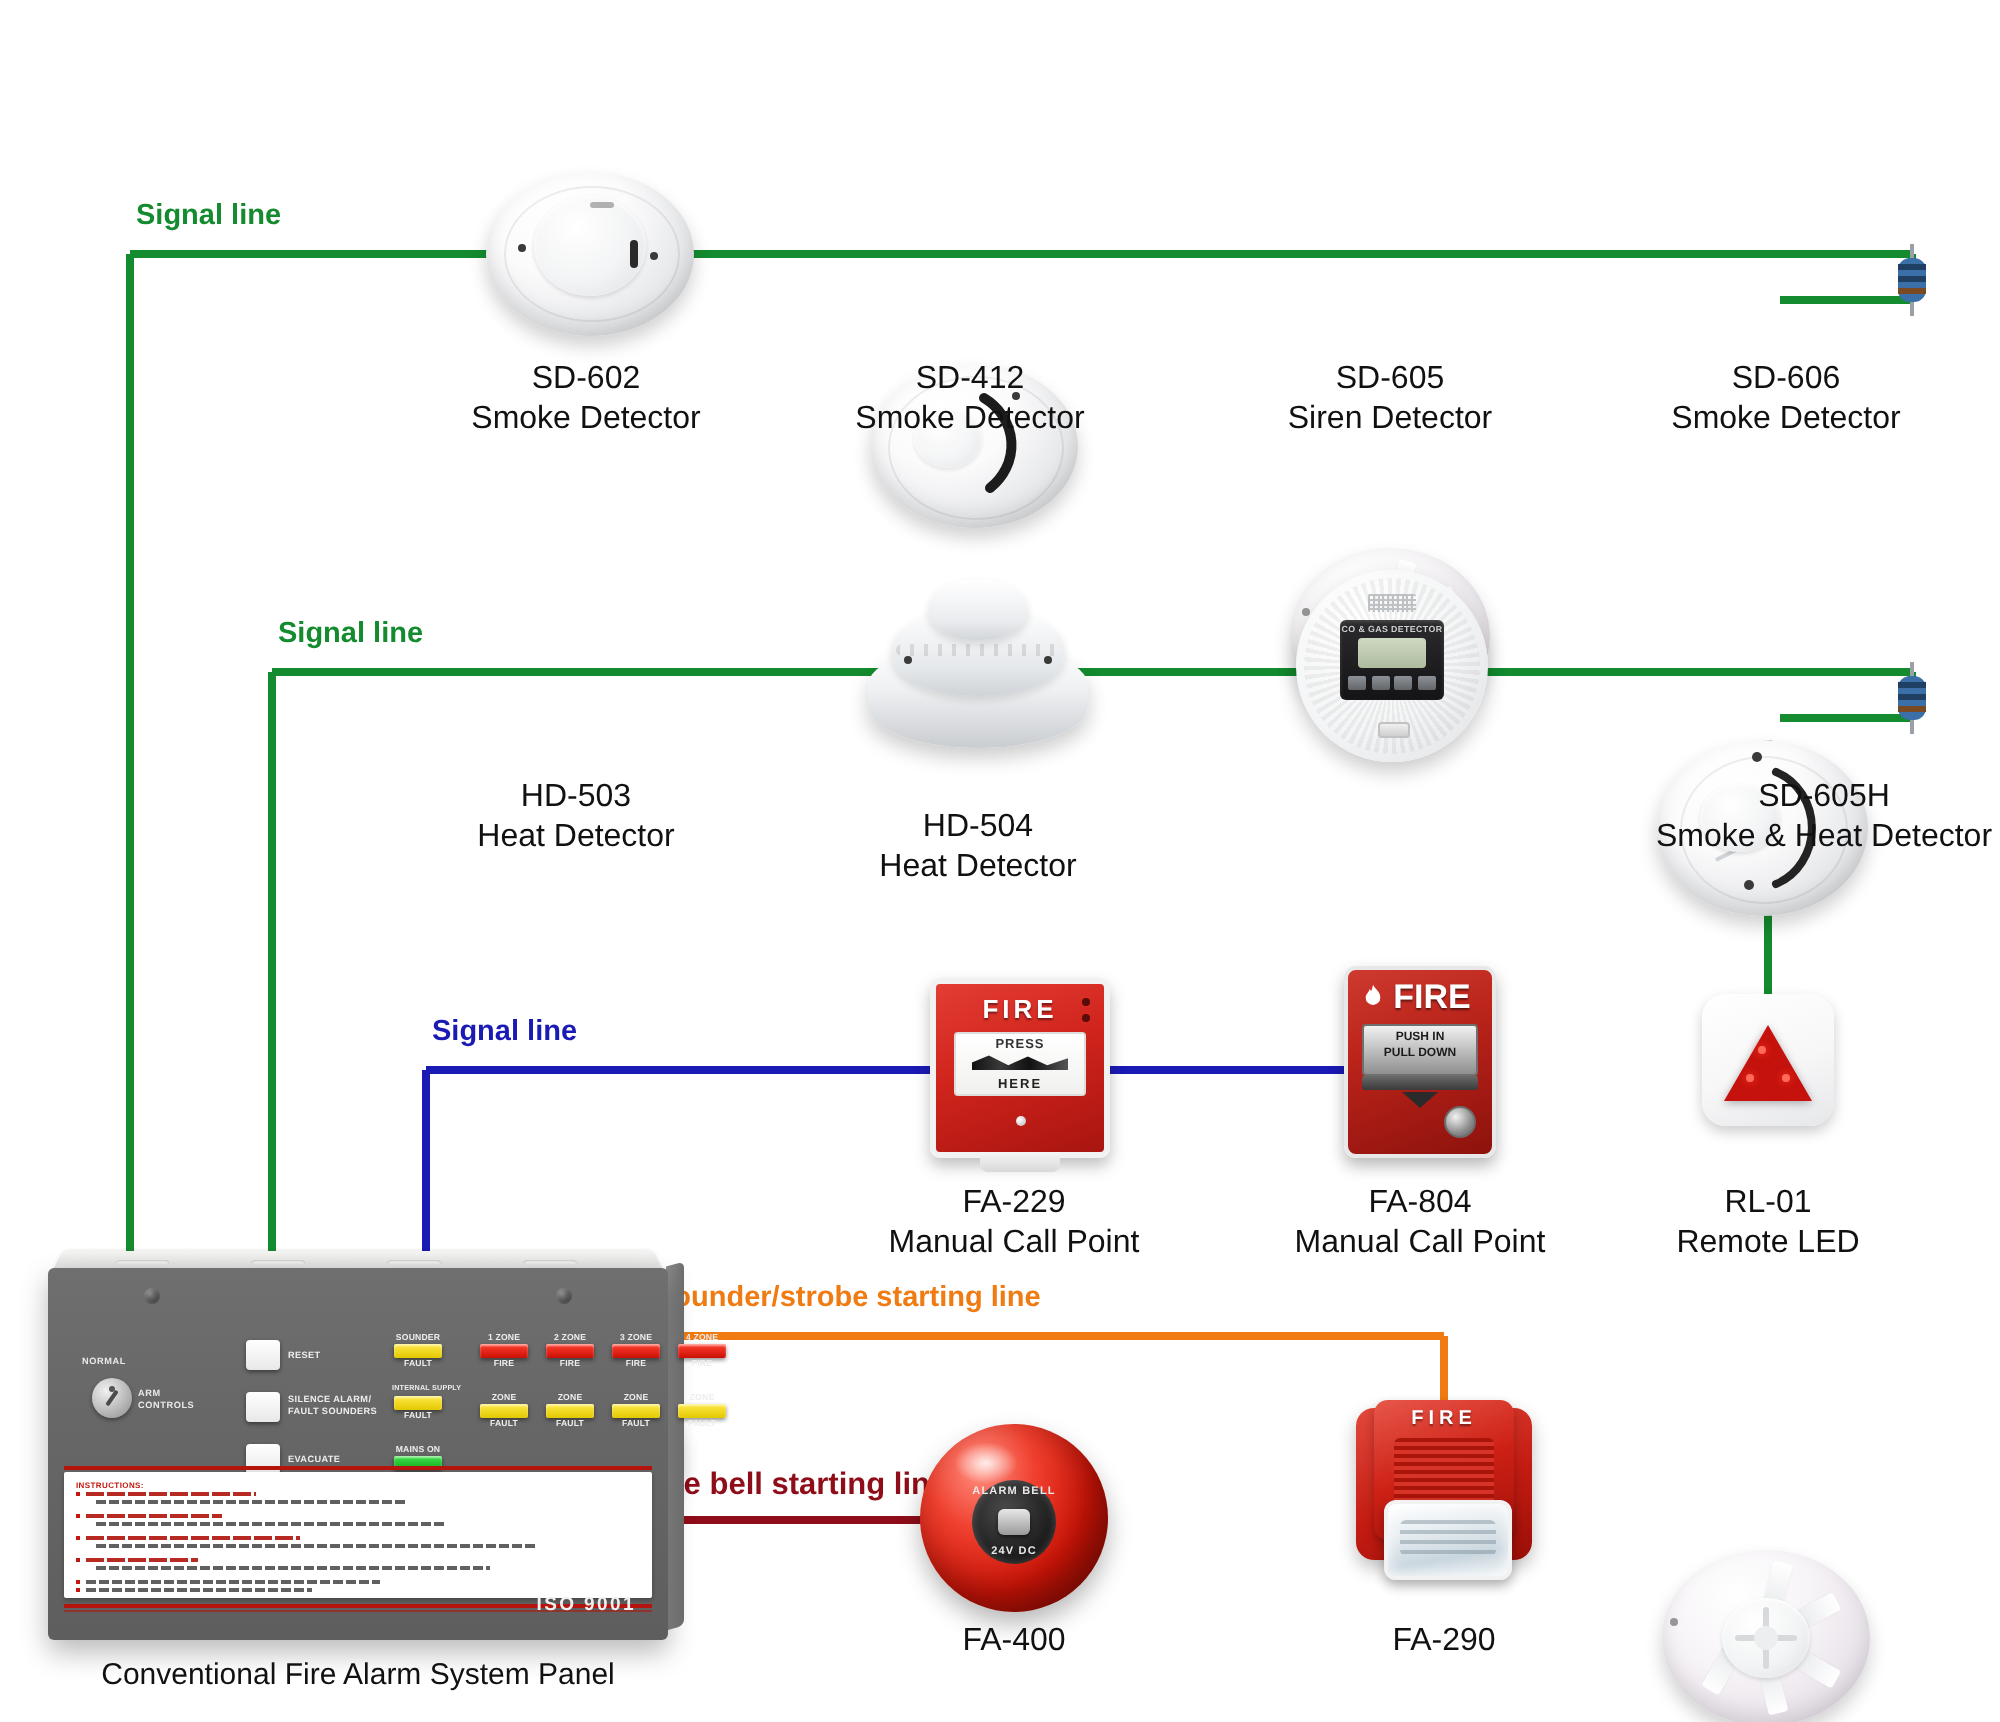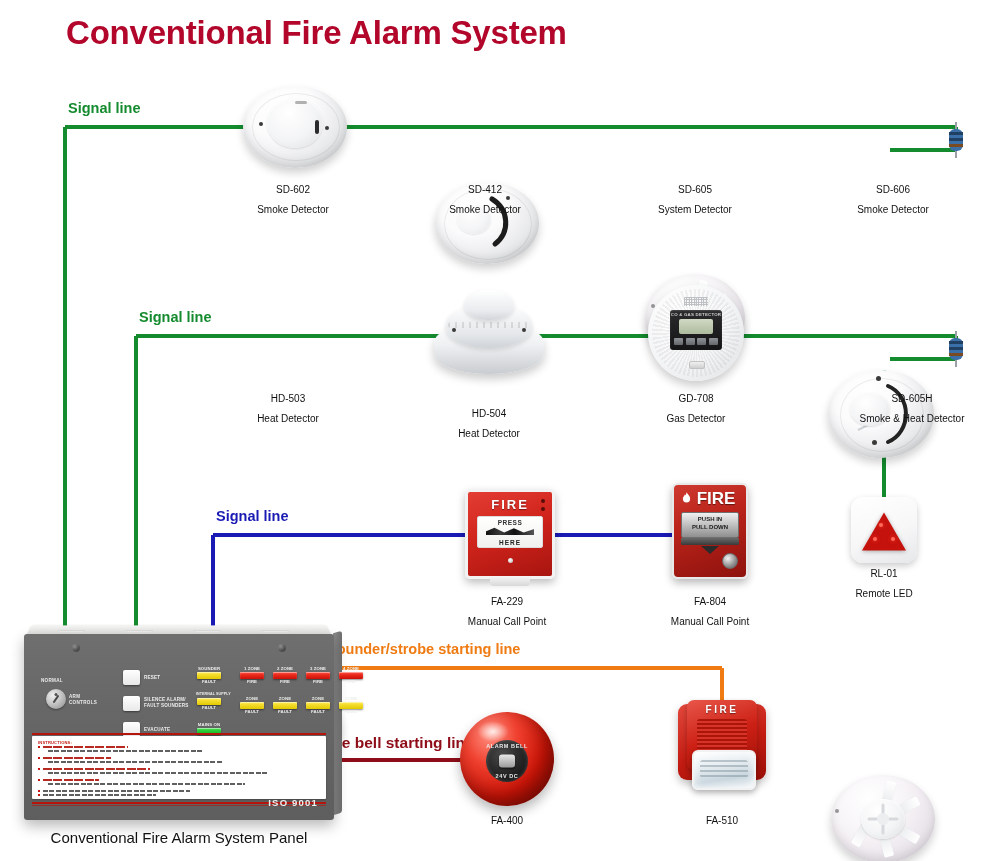--- a/index.html
+++ b/index.html
@@ -13,21 +13,21 @@
          color:#b2062b;letter-spacing:-0.2px;white-space:nowrap;}
 
   
   #wires{position:absolute;left:0;top:0;width:1000px;height:861px;}
 
   
   .linelabel{position:absolute;font-size:14.5px;font-weight:700;white-space:nowrap;}
 
   
   .device{position:absolute;}
-  .caption{position:absolute;text-align:center;font-size:10px;color:#111;
+  .caption{position:absolute;text-align:center;font-size:16px;color:#111;
            line-height:20px;white-space:nowrap;}
   .caption .l2{display:block;}
 
   
   .det{position:relative;}
   .det .body{position:absolute;border-radius:50%;
      background:radial-gradient(ellipse at 36% 26%, #ffffff 0%, #fbfbfc 36%, #e7e8ea 68%, #cfd1d4 88%, #bdc0c4 100%);
      box-shadow:0 5px 9px rgba(0,0,0,.18), inset 0 -5px 10px rgba(0,0,0,.10);}
   .det .rim{position:absolute;border-radius:50%;border:1px solid rgba(0,0,0,.07);}
   .det .hub{position:absolute;border-radius:50%;
@@ -216,21 +216,20 @@
   .instrline i.red{background:repeating-linear-gradient(90deg,#b01309 0 9px,rgba(0,0,0,0) 9px 10.5px);opacity:.9;}
   .redbar{position:absolute;left:8px;right:8px;height:1.6px;background:#b4140b;}
   .iso{position:absolute;right:16px;bottom:12px;color:#f0f0f0;font-size:9.5px;font-weight:700;
      letter-spacing:1.2px;}
 </style>
 </head>
 <body>
 
 <div id="stage">
 
-  <div class="title">Conventional Fire Alarm System</div>
 
   <svg id="wires" viewBox="0 0 1000 861" xmlns="http://www.w3.org/2000/svg">
 
     <g stroke="#148b2e" stroke-width="4" fill="none">
       <path d="M65 127 L65 626"></path>
       <path d="M65 127 L956 127"></path>
       <path d="M956 127 L956 150"></path>
       <path d="M890 150 L956 150"></path>
     </g>
 
@@ -318,21 +317,21 @@
          background:radial-gradient(ellipse at 36% 26%,#ffffff 0%,#f6f4f6 40%,#e6e2e8 72%,#d3ccd8 100%);"></div>
     <div class="vane" style="left:50px;top:12px;width:9px;height:30px;transform:rotate(18deg);"></div>
     <div class="vane" style="left:66px;top:22px;width:9px;height:28px;transform:rotate(58deg);"></div>
     <div class="vane" style="left:68px;top:48px;width:9px;height:28px;transform:rotate(118deg);"></div>
     <div class="vane" style="left:50px;top:58px;width:9px;height:28px;transform:rotate(165deg);"></div>
     <div class="hub" style="left:14px;top:30px;width:42px;height:38px;"></div>
     <div class="dot" style="left:6px;top:36px;width:4px;height:4px;opacity:.5;"></div>
   </div>
   <div class="caption" style="left:595px;top:180px;width:200px;">
     <span>SD-605</span>
-    <span class="l2">System Detector</span>
+    <span class="l2">Siren Detector</span>
   </div>
 
   <div class="device det" style="left:828px;top:74px;width:106px;height:100px;">
     <div class="body" style="left:0;top:6px;width:106px;height:88px;"></div>
     <div class="rim" style="left:12px;top:14px;width:82px;height:72px;"></div>
     <svg style="position:absolute;left:0;top:6px;" width="106" height="88" viewBox="0 0 106 88" xmlns="http://www.w3.org/2000/svg">
       <path d="M60 16 A28 30 0 0 1 60 72" stroke="#232323" stroke-width="4" fill="none" stroke-linecap="round"></path>
       <path d="M30 30 L46 38 M30 60 L46 52" stroke="#cfd2d6" stroke-width="2" fill="none"></path>
     </svg>
     <div class="hub" style="left:22px;top:28px;width:40px;height:34px;"></div>
@@ -389,24 +388,20 @@
       <div class="lcd"></div>
       <div class="btns">
         <i></i>
         <i></i>
         <i></i>
         <i></i>
       </div>
     </div>
     <div class="reset"></div>
   </div>
-  <div class="caption" style="left:596px;top:389px;width:200px;">
-    <span>GD-708</span>
-    <span class="l2">Gas Detector</span>
-  </div>
 
   <div class="device det" style="left:831px;top:285px;width:104px;height:96px;">
     <div class="body" style="left:0;top:6px;width:104px;height:88px;
          background:radial-gradient(ellipse at 36% 26%,#ffffff 0%,#f7f4f7 40%,#e9e3ea 72%,#d6cddb 100%);"></div>
     <div class="vane" style="left:52px;top:12px;width:10px;height:30px;transform:rotate(14deg);"></div>
     <div class="vane" style="left:70px;top:24px;width:10px;height:28px;transform:rotate(62deg);"></div>
     <div class="vane" style="left:70px;top:50px;width:10px;height:28px;transform:rotate(120deg);"></div>
     <div class="vane" style="left:50px;top:60px;width:10px;height:28px;transform:rotate(166deg);"></div>
     <div class="vane" style="left:26px;top:50px;width:10px;height:28px;transform:rotate(210deg);"></div>
     <div class="hub" style="left:30px;top:30px;width:44px;height:40px;"></div>
@@ -461,21 +456,21 @@
   </div>
 
   <div class="device" style="left:851px;top:497px;width:66px;height:66px;">
     <div class="rl01" style="left:0;top:0;">
       <div class="tri"></div>
       <div class="spark" style="left:28px;top:26px;"></div>
       <div class="spark" style="left:22px;top:40px;"></div>
       <div class="spark" style="left:40px;top:40px;"></div>
     </div>
   </div>
-  <div class="caption" style="left:784px;top:564px;width:200px;">
+  <div class="caption" style="left:784px;top:592px;width:200px;">
     <span>RL-01</span>
     <span class="l2">Remote LED</span>
   </div>
 
   <div class="device" style="left:460px;top:712px;width:94px;height:94px;">
     <div class="bell" style="left:0;top:0;">
       <div class="gloss"></div>
       <div class="hub">
         <div class="t top">ALARM BELL</div>
         <div class="core"></div>
@@ -491,21 +486,21 @@
     <div class="back"></div>
     <div class="front">
       <div class="fire">FIRE</div>
       <div class="grille"></div>
     </div>
     <div class="lens">
       <div class="lensbars"></div>
     </div>
   </div>
   <div class="caption" style="left:622px;top:811px;width:200px;">
-    <span>FA-510</span>
+    <span>FA-290</span>
   </div>
 
   <div id="panel">
     <div class="p-topface">
       <div class="knock" style="left:30px;"></div>
       <div class="knock" style="left:100px;"></div>
       <div class="knock" style="left:170px;"></div>
       <div class="knock" style="left:240px;"></div>
     </div>
     <div class="p-side"></div>

